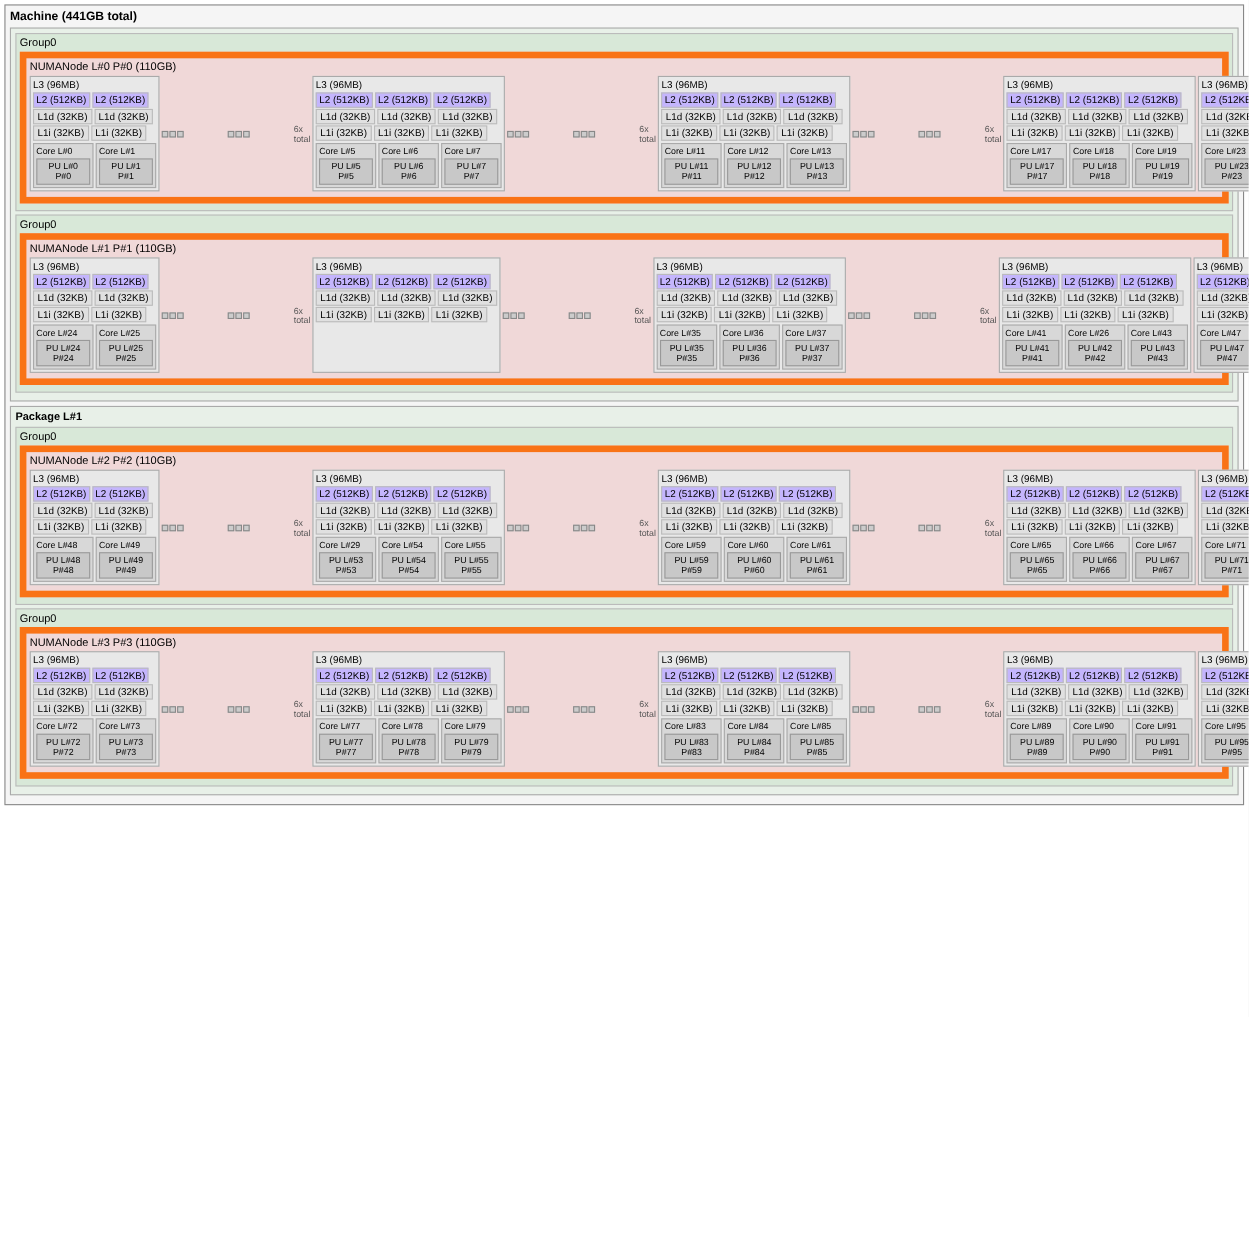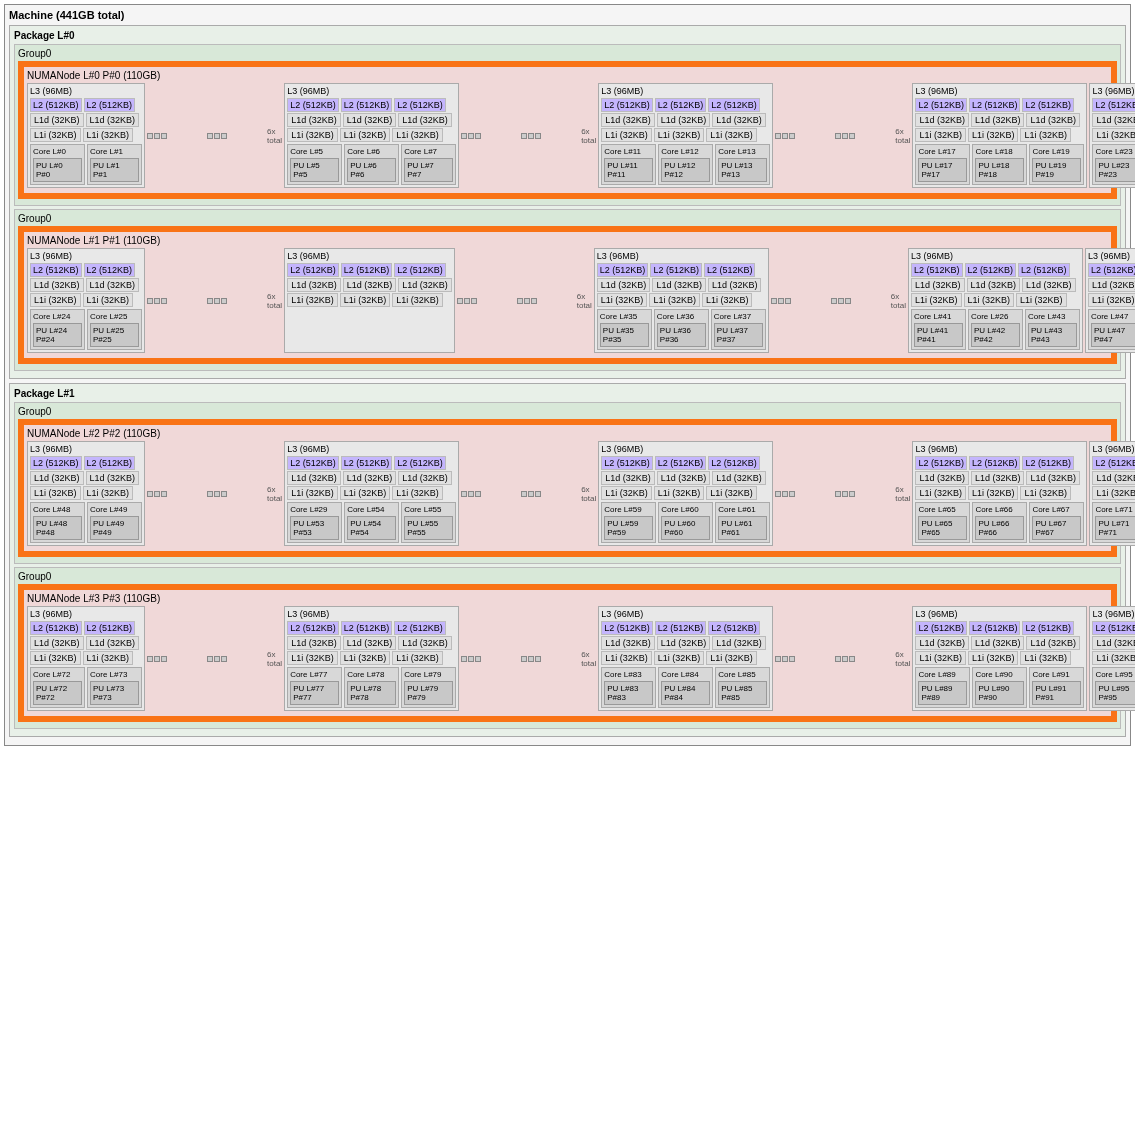--- a/index.html
+++ b/index.html
@@ -140,32 +140,31 @@
     .core-title {
       font-size: 8px;
       text-align: left;
       margin-bottom: 2px;
     }
     .pu-box {
       border: 1px solid #999;
       background: #c8c8c8;
       padding: 2px;
       font-size: 8px;
-      text-align: left;
+      text-align: center;
     }
   </style>
 </head>
 <body>
 
 <div class="machine-box">
   <div class="machine-title">Machine (441GB total)</div>
 
   <div id="packages-container">
       <div class="package-box">
-      <div class="package-title">Package L#0</div>
     <div class="group-box">
       <div class="group-title">Group0</div>
       <div class="numa-box">
         <div class="numa-title">NUMANode L#0 P#0 (110GB)</div>
         <div class="l3-row">
           <div class="l3-box">
         <div class="l3-title">L3 (96MB)</div>
         <div class="l2-row">
                   <div class="l2-box">L2 (512KB)</div>
                   <div class="l2-box">L2 (512KB)</div>

